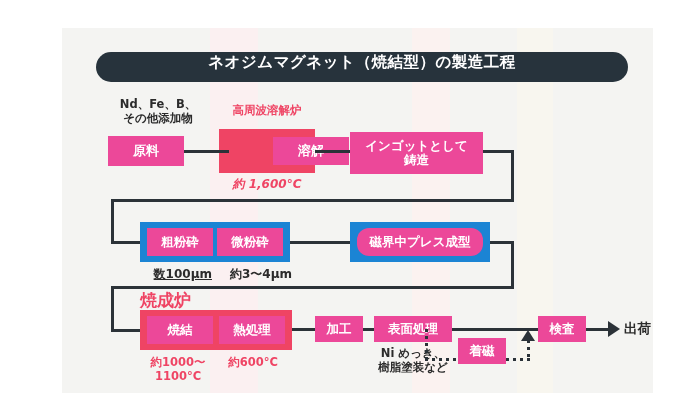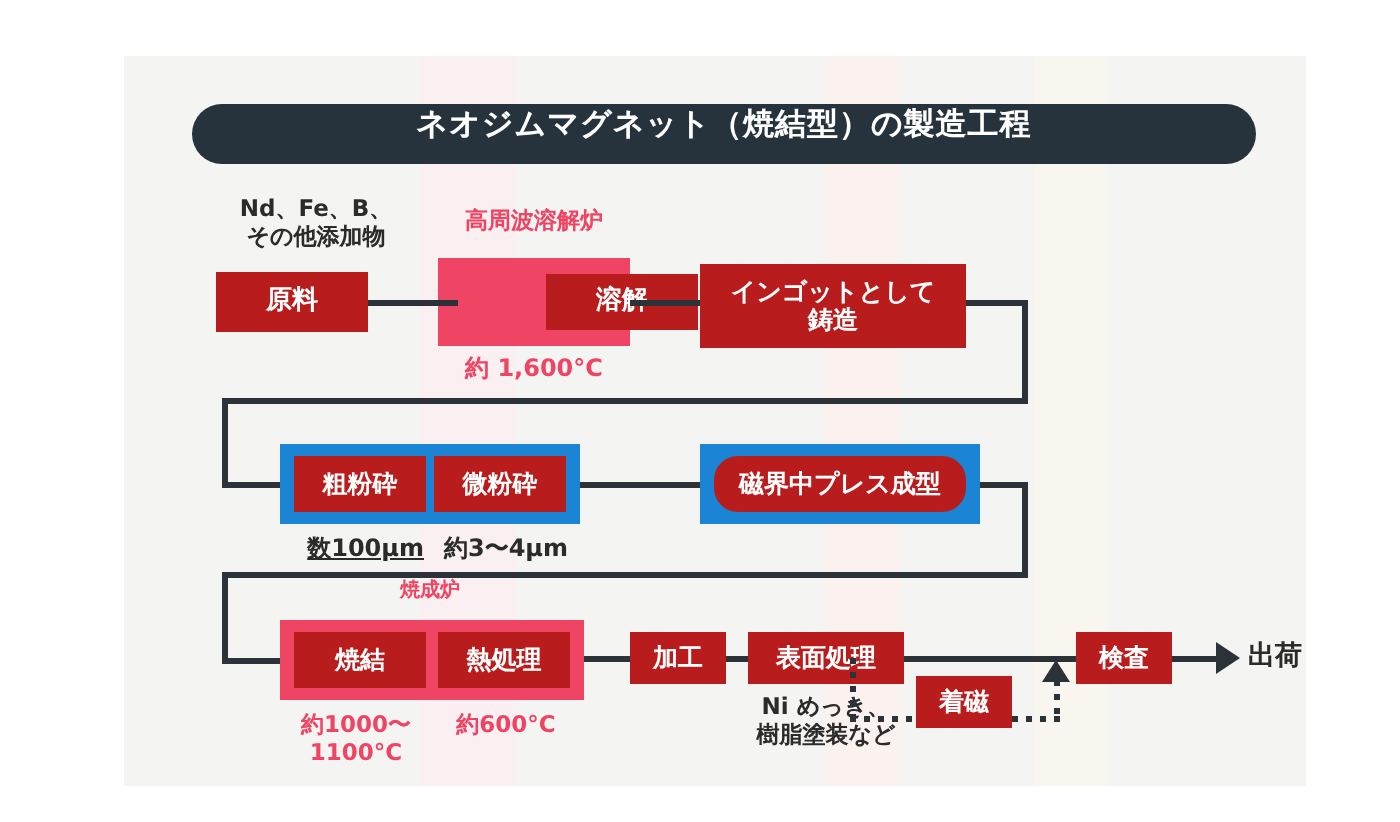--- a/index.html
+++ b/index.html
@@ -37,21 +37,21 @@
     white-space: nowrap;
   }
 
   
   .box {
     position: absolute;
     display: flex; align-items: center; justify-content: center;
     text-align: center; color: #ffffff; font-weight: bold;
     line-height: 1.15; white-space: pre-line;
   }
-  .cy { background: #b91c1c; }
+  .cy { background: #ec4899; }
   .navyframe { background: #1b84d4; }
   .pinkframe { background: #ef4464; }
 
   
   .lbl { position: absolute; white-space: pre-line; line-height: 1.25; }
   .lbl.dark { color: #2b2b2b; font-weight: bold; }
   .lbl.pink { color: #ef4464; font-weight: bold; }
 
   
   .ln { position: absolute; background: #2b3238; }
@@ -99,50 +99,50 @@
 
     <div class="lbl dark" style="left:38px; top:69px; width:116px; text-align:center; font-size:11.5px;">Nd、Fe、B、
 その他添加物</div>
 
     <div class="box cy" style="left:46px; top:108px; width:76px; height:30px; font-size:13px;">原料</div>
 
     <div class="lbl pink" style="left:145px; top:75px; width:120px; text-align:center; font-size:11.5px;">高周波溶解炉</div>
 
     <div class="box pinkframe" style="left:157px; top:101px; width:96px; height:44px;"></div>
     <div class="box cy" style="left:167px; top:109px; width:76px; height:28px; font-size:13px;margin-left:44px;">溶解</div>
-    <div class="lbl pink" style="left:145px; top:149px; width:120px; text-align:center; font-size:12px;">約 1,600°C</div>
+    <div class="lbl pink" style="left:145px; top:149px; width:120px; text-align:center; font-size:12px;font-style:italic;">約 1,600°C</div>
 
     <div class="box cy" style="left:288px; top:104px; width:133px; height:42px; font-size:12.5px;">インゴットとして
 鋳造</div>
 
     <div class="ln h" style="left:122px; top:121.5px; width:45px;"></div>
     <div class="ln h" style="left:253px; top:121.5px; width:35px;"></div>
     <div class="ln h" style="left:421px; top:121.5px; width:31px;"></div>
     <div class="ln v" style="left:449px; top:121.5px; height:52px;"></div>
     <div class="ln h" style="left:49px; top:171px; width:403px;"></div>
     <div class="ln v" style="left:49px; top:171px; height:44px;"></div>
     <div class="ln h" style="left:49px; top:213px; width:31px;"></div>
 
     <div class="box navyframe" style="left:78px; top:194px; width:150px; height:40px;"></div>
     <div class="box cy" style="left:85px; top:200px; width:66px; height:28px; font-size:12.5px;">粗粉砕</div>
     <div class="box cy" style="left:155px; top:200px; width:66px; height:28px; font-size:12.5px;">微粉砕</div>
     <div class="lbl dark" style="left:78px; top:239px; width:72px; text-align:right; font-size:12px;text-decoration:underline;">数100μm</div>
-    <div class="lbl dark" style="left:152px; top:239px; width:78px; text-align:center; font-size:12px;">約3〜4μm</div>
+    <div class="lbl dark" style="left:152px; top:239px; width:78px; text-align:right; font-size:12px;">約3〜4μm</div>
 
     <div class="box navyframe" style="left:288px; top:194px; width:140px; height:40px;"></div>
     <div class="box cy" style="left:295px; top:200px; width:126px; height:28px; font-size:12.5px;border-radius:12px;">磁界中プレス成型</div>
 
     <div class="ln h" style="left:228px; top:212.5px; width:60px;"></div>
     <div class="ln h" style="left:428px; top:212.5px; width:24px;"></div>
     <div class="ln v" style="left:449px; top:212.5px; height:48px;"></div>
     <div class="ln h" style="left:49px; top:258px; width:403px;"></div>
     <div class="ln v" style="left:49px; top:258px; height:46px;"></div>
     <div class="ln h" style="left:49px; top:301px; width:31px;"></div>
 
-    <div class="lbl pink" style="left:78px; top:262px; width:150px; text-align:center; font-size:10px;">焼成炉</div>
+    <div class="lbl pink" style="left:78px; top:262px; width:150px; font-size:17px;">焼成炉</div>
 
     <div class="box pinkframe" style="left:78px; top:282px; width:152px; height:40px;"></div>
     <div class="box cy" style="left:85px; top:288px; width:66px; height:28px; font-size:12.5px;">焼結</div>
     <div class="box cy" style="left:157px; top:288px; width:66px; height:28px; font-size:12.5px;">熱処理</div>
     <div class="lbl pink" style="left:76px; top:327px; width:80px; text-align:center; font-size:11.5px;">約1000〜
 1100°C</div>
     <div class="lbl pink" style="left:152px; top:327px; width:78px; text-align:center; font-size:11.5px;">約600°C</div>
 
     <div class="box cy" style="left:253px; top:288px; width:48px; height:26px; font-size:12.5px;">加工</div>
 

